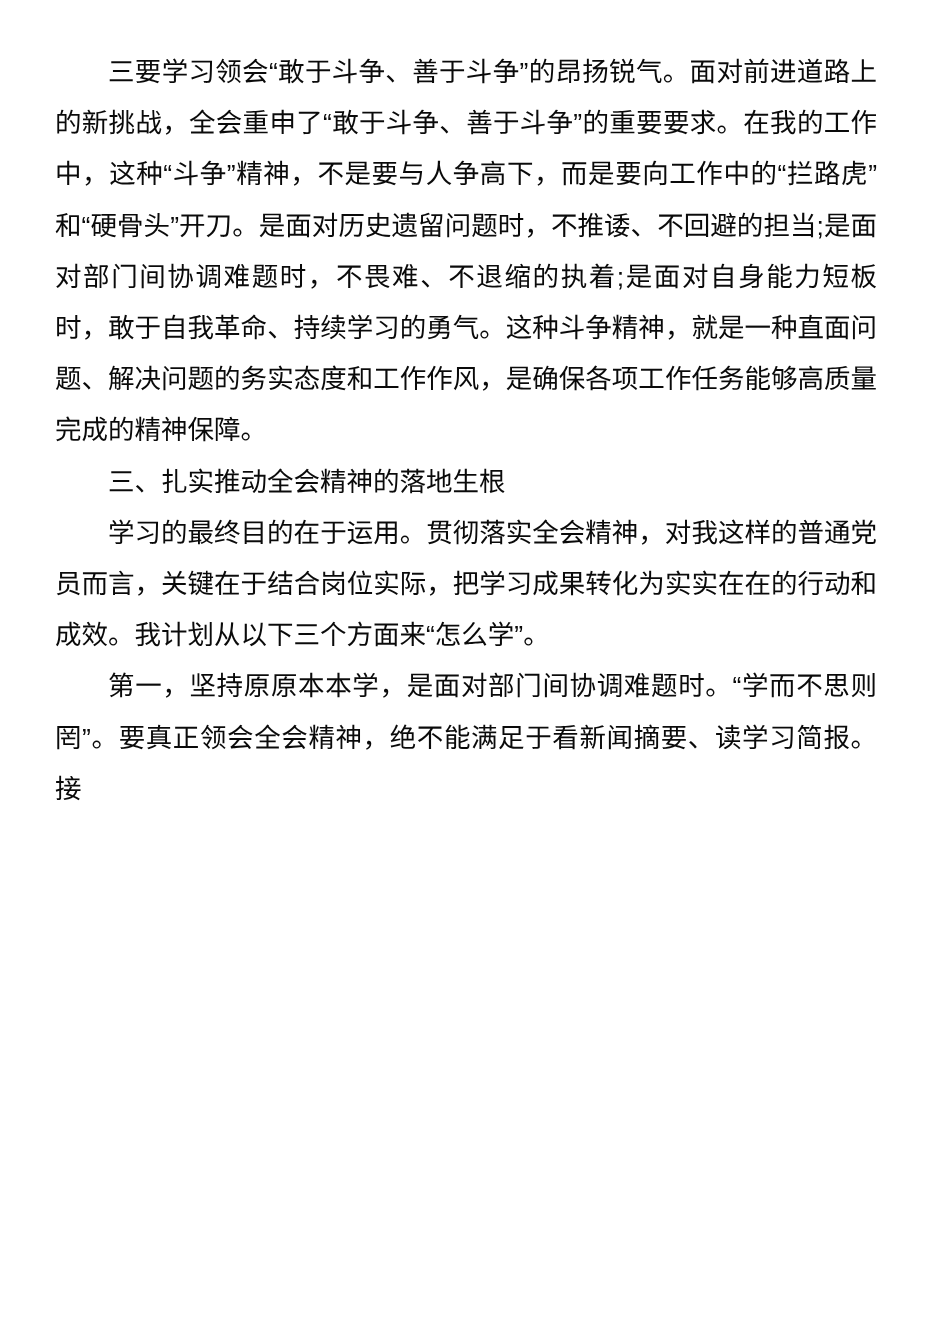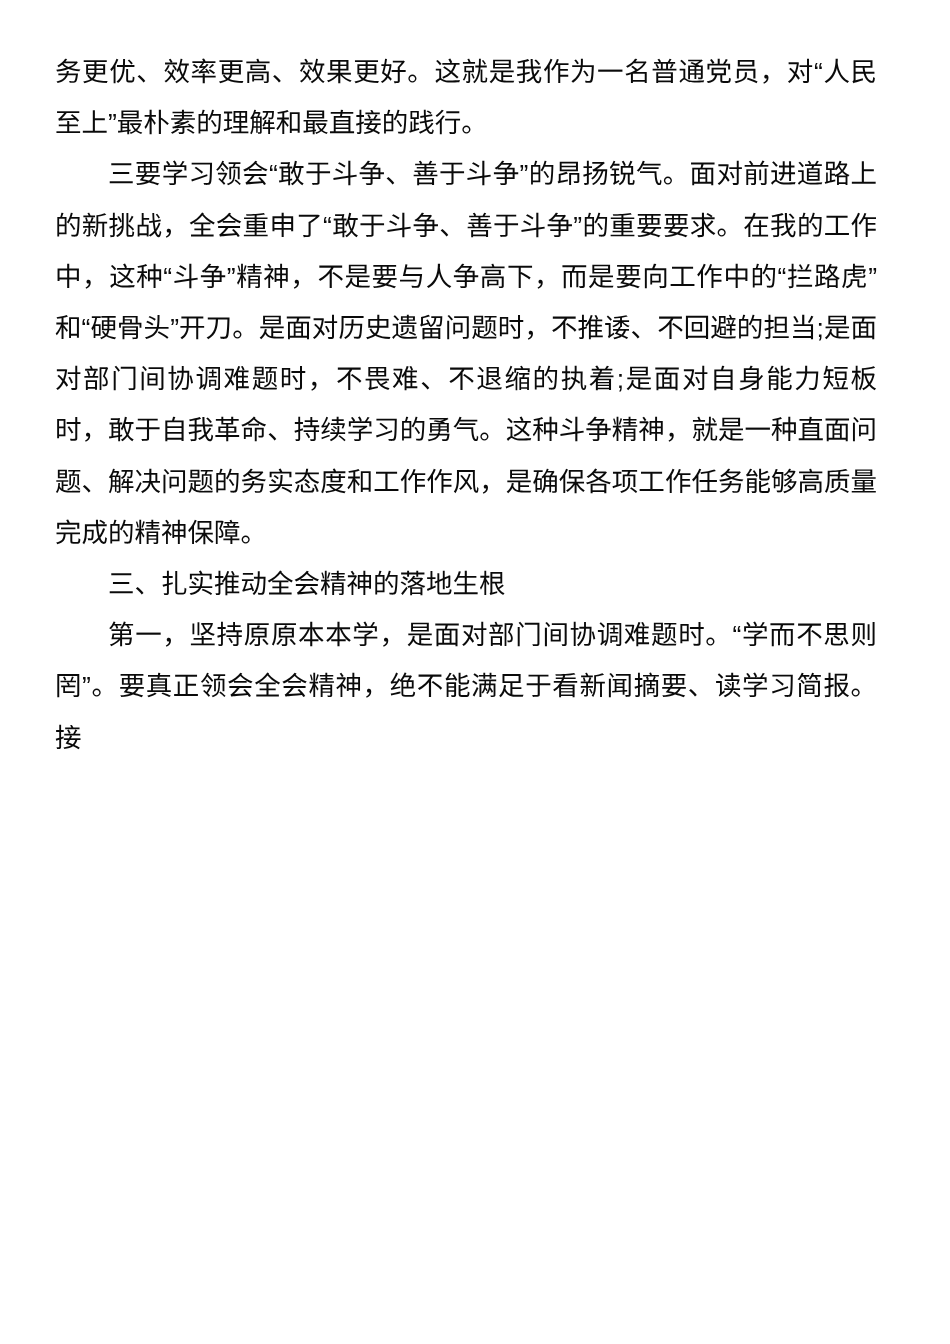--- a/index.html
+++ b/index.html
@@ -55,24 +55,24 @@
     text-align: left;
     text-align-last: left;
   }
 </style>
 </head>
 <body>
 
 <div class="page">
   <div class="text-column">
 
-    <p class="para cont">务更优、效率更高、效果更好。这就是我作为一名普通党员，对“人民至上”最朴素的理解和最直接的践行。</p>
 
 
     <p class="para indent">三要学习领会“敢于斗争、善于斗争”的昂扬锐气。面对前进道路上的新挑战，全会重申了“敢于斗争、善于斗争”的重要要求。在我的工作中，这种“斗争”精神，不是要与人争高下，而是要向工作中的“拦路虎”和“硬骨头”开刀。是面对历史遗留问题时，不推诿、不回避的担当;是面对部门间协调难题时，不畏难、不退缩的执着;是面对自身能力短板时，敢于自我革命、持续学习的勇气。这种斗争精神，就是一种直面问题、解决问题的务实态度和工作作风，是确保各项工作任务能够高质量完成的精神保障。</p>
 
     <p class="para heading">三、扎实推动全会精神的落地生根</p>
 
+    <p class="para indent">学习的最终目的在于运用。贯彻落实全会精神，对我这样的普通党员而言，关键在于结合岗位实际，把学习成果转化为实实在在的行动和成效。我计划从以下三个方面来“怎么学”。</p>
 
     <p class="para indent">第一，坚持原原本本学，是面对部门间协调难题时。“学而不思则罔”。要真正领会全会精神，绝不能满足于看新闻摘要、读学习简报。接</p>
 
   </div>
 </div>
 
 </body></html>

